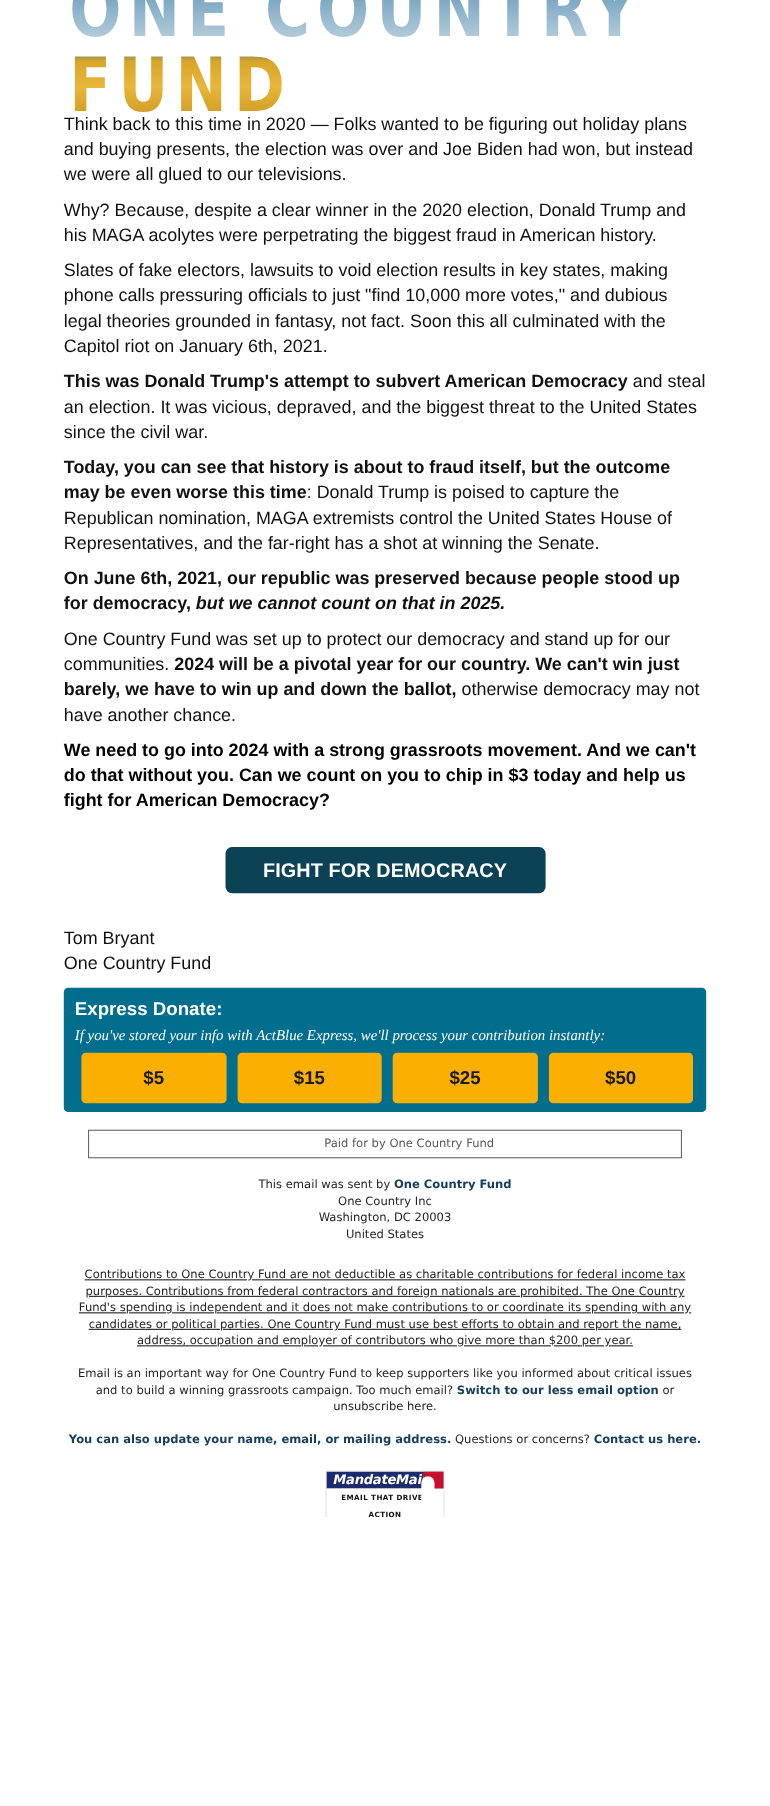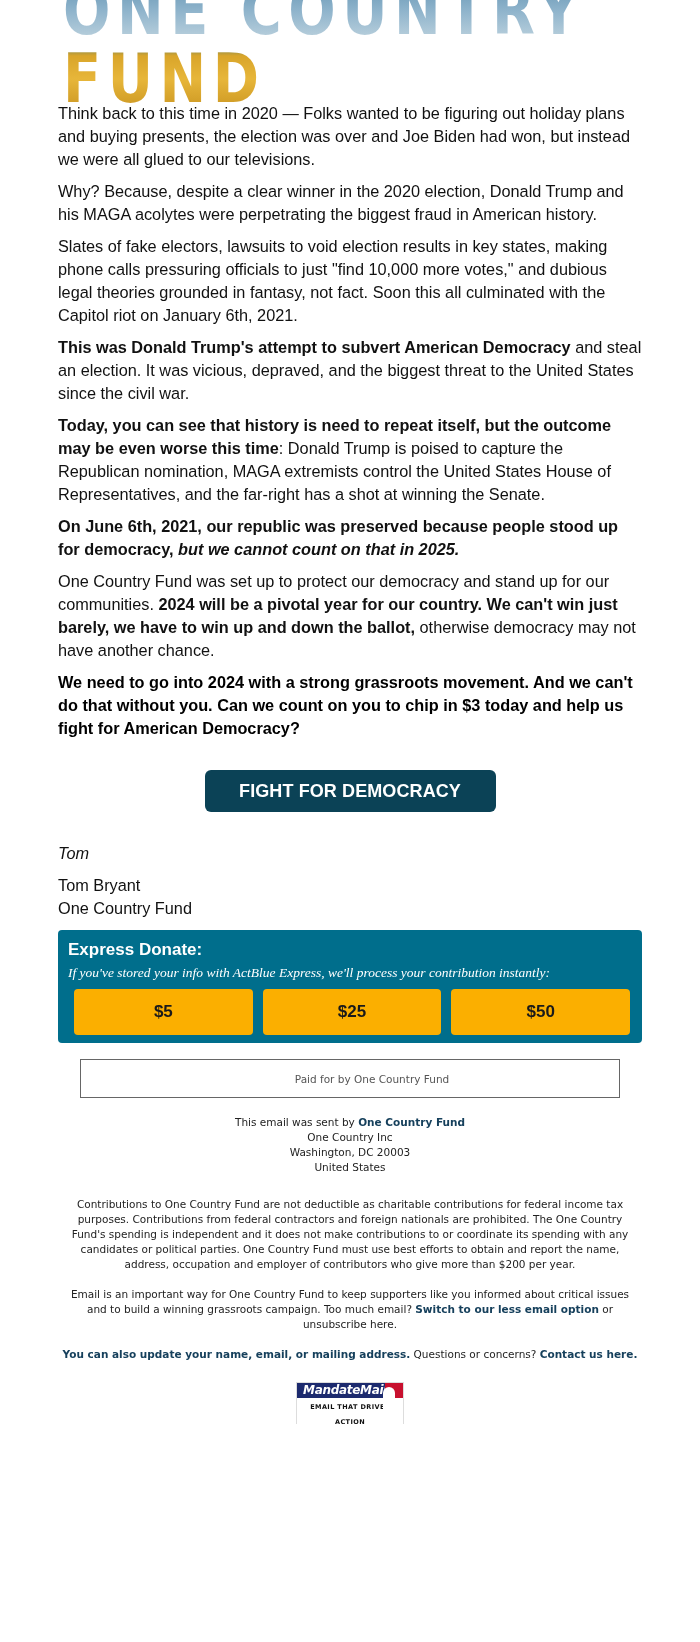--- a/index.html
+++ b/index.html
@@ -70,38 +70,38 @@
     color: #1a1a1a;
     border-radius: 4px;
     height: 46px;
     display: flex; align-items: center; justify-content: center;
     font-size: 17px; font-weight: bold;
   }
 
   .paid-for {
     margin: 16px 80px 0 80px;
     border: 1px solid #666;
-    height: 39px;
+    height: 26px;
     display: flex; align-items: center; justify-content: center;
     font-family: "DejaVu Sans", sans-serif;
     font-size: 10.5px;
     color: #555;
     padding-left: 44px;
   }
 
   .footer {
     text-align: center;
     font-family: "DejaVu Sans", sans-serif;
     font-size: 10.5px;
     color: #222;
     line-height: 15px;
   }
   .footer a, .footer .link { color: #16405c; font-weight: bold; text-decoration: none; }
   .sender { margin-top: 17px; }
-  .disclaimer { margin: 22px 60px 12px 60px; }
+  .disclaimer { margin: 22px 60px 12px 60px; text-decoration: underline; }
   .email-note { margin: 15px 60px 12px 60px; }
   .update-note { margin: 15px 60px 0 60px; }
 
   .mandate-wrap { display: flex; justify-content: center; margin-top: 20px; }
   .mandate-logo {
     width: 108px; height: 42px;
     display: flex; flex-direction: column;
     border: 1px solid #ddd;
   }
   .mandate-top {
@@ -136,41 +136,41 @@
 
 <div class="header-banner">
   <div class="logo-text">ONE COUNTRY FUND</div>
 </div>
 
 <div class="content">
   <p>Think back to this time in 2020 — Folks wanted to be figuring out holiday plans and buying presents, the election was over and Joe Biden had won, but instead we were all glued to our televisions.</p>
   <p>Why? Because, despite a clear winner in the 2020 election, Donald Trump and his MAGA acolytes were perpetrating the biggest fraud in American history.</p>
   <p>Slates of fake electors, lawsuits to void election results in key states, making phone calls pressuring officials to just "find 10,000 more votes," and dubious legal theories grounded in fantasy, not fact. Soon this all culminated with the Capitol riot on January 6th, 2021.</p>
   <p><b>This was Donald Trump's attempt to subvert American Democracy</b><span> and steal an election. It was vicious, depraved, and the biggest threat to the United States since the civil war.</span></p>
-  <p><b>Today, you can see that history is need to repeat itself, but the outcome may be even worse this time</b><span>: Donald Trump is poised to capture the Republican nomination, MAGA extremists control the United States House of Representatives, and the far-right has a shot at winning the Senate.</span></p>
+  <p><b>Today, you can see that history is about to fraud itself, but the outcome may be even worse this time</b><span>: Donald Trump is poised to capture the Republican nomination, MAGA extremists control the United States House of Representatives, and the far-right has a shot at winning the Senate.</span></p>
   <p><b>On June 6th, 2021, our republic was preserved because people stood up for democracy, </b><b><i>but we cannot count on that in 2025.</i></b></p>
   <p><span>One Country Fund was set up to protect our democracy and stand up for our communities. </span><b>2024 will be a pivotal year for our country. We can't win just barely, we have to win up and down the ballot,</b><span> otherwise democracy may not have another chance.</span></p>
   <p class="cta-text">We need to go into 2024 with a strong grassroots movement. And we can't do that without you. Can we count on you to chip in $3 today and help us fight for American Democracy?</p>
 
   <div class="cta-wrap">
     <div class="cta-button">FIGHT FOR DEMOCRACY</div>
   </div>
 
   <div class="signoff">
-    <p><i>Tom</i></p>
     <p class="sig-block">Tom Bryant</p>
     <p class="sig-block">One Country Fund</p>
   </div>
 </div>
 
 <div class="express">
   <div class="express-title">Express Donate:</div>
   <div class="express-sub">If you've stored your info with ActBlue Express, we'll process your contribution instantly:</div>
   <div class="amounts">
     <div class="amount-btn">$5</div>
+    <div class="amount-btn">$15</div>
     <div class="amount-btn">$25</div>
     <div class="amount-btn">$50</div>
   </div>
 </div>
 
 <div class="paid-for">Paid for by One Country Fund</div>
 
 <div class="footer">
   <div class="sender">
     <div><span>This email was sent by </span><span class="link">One Country Fund</span></div>

